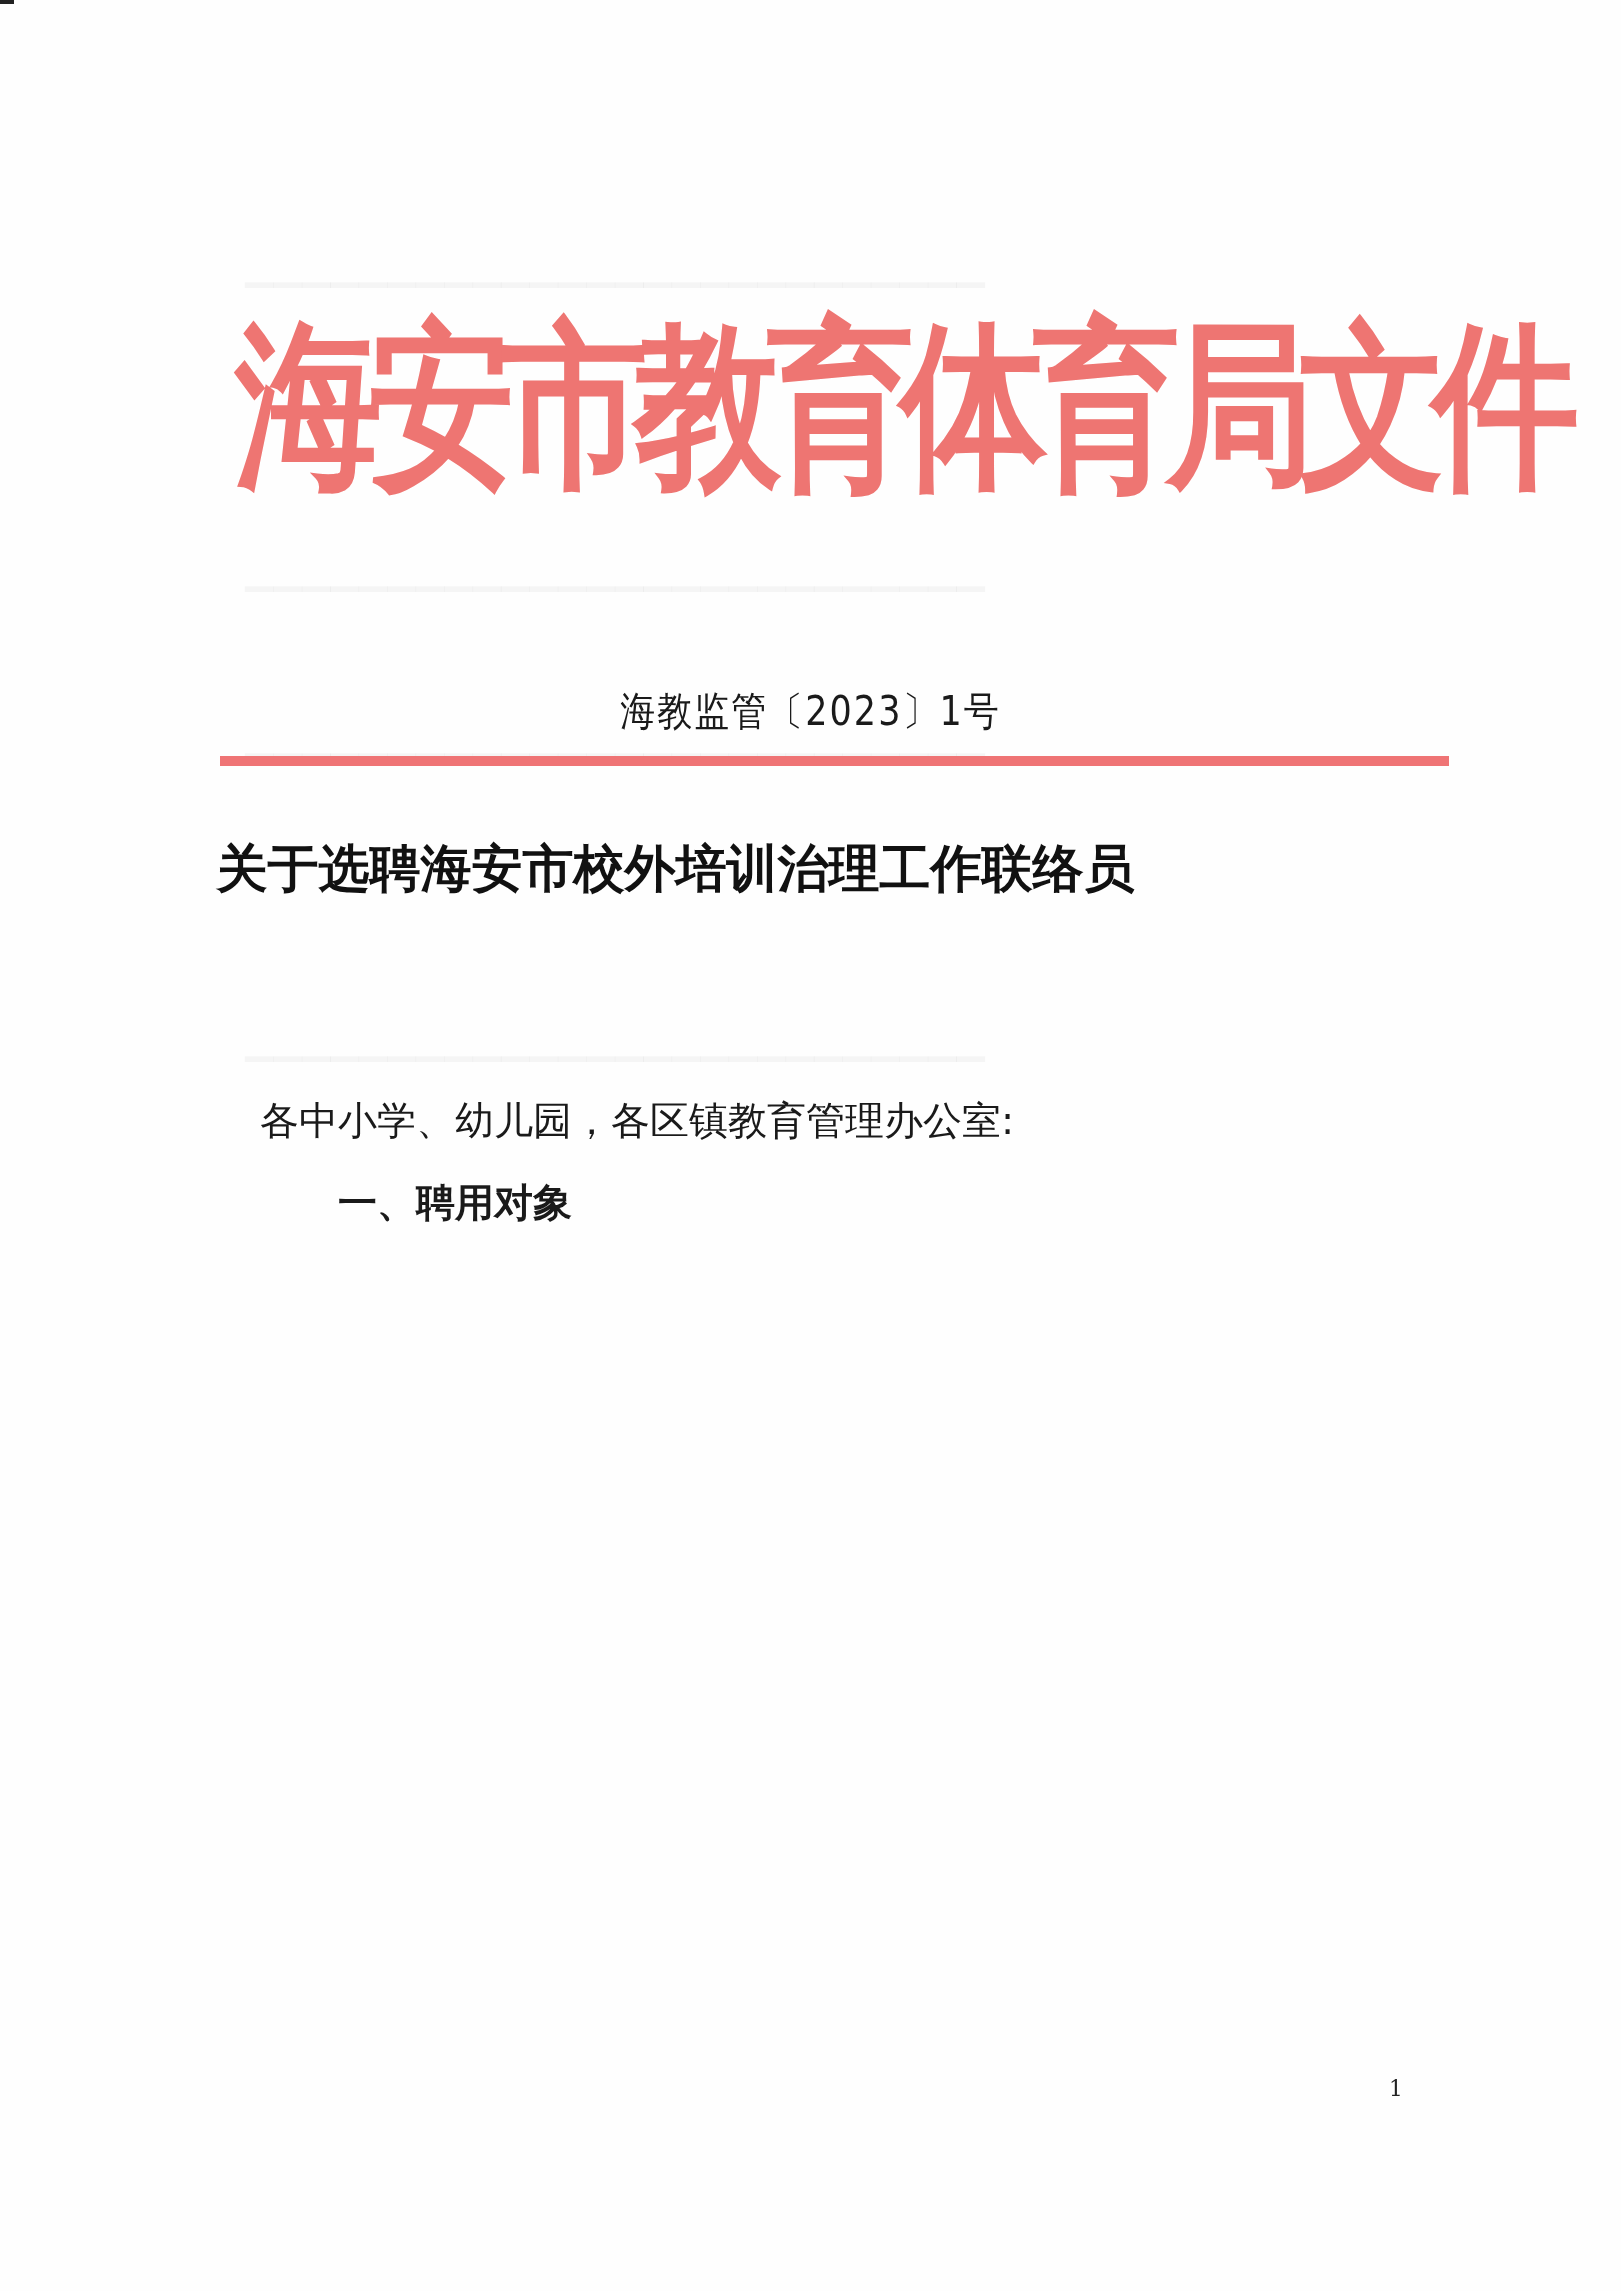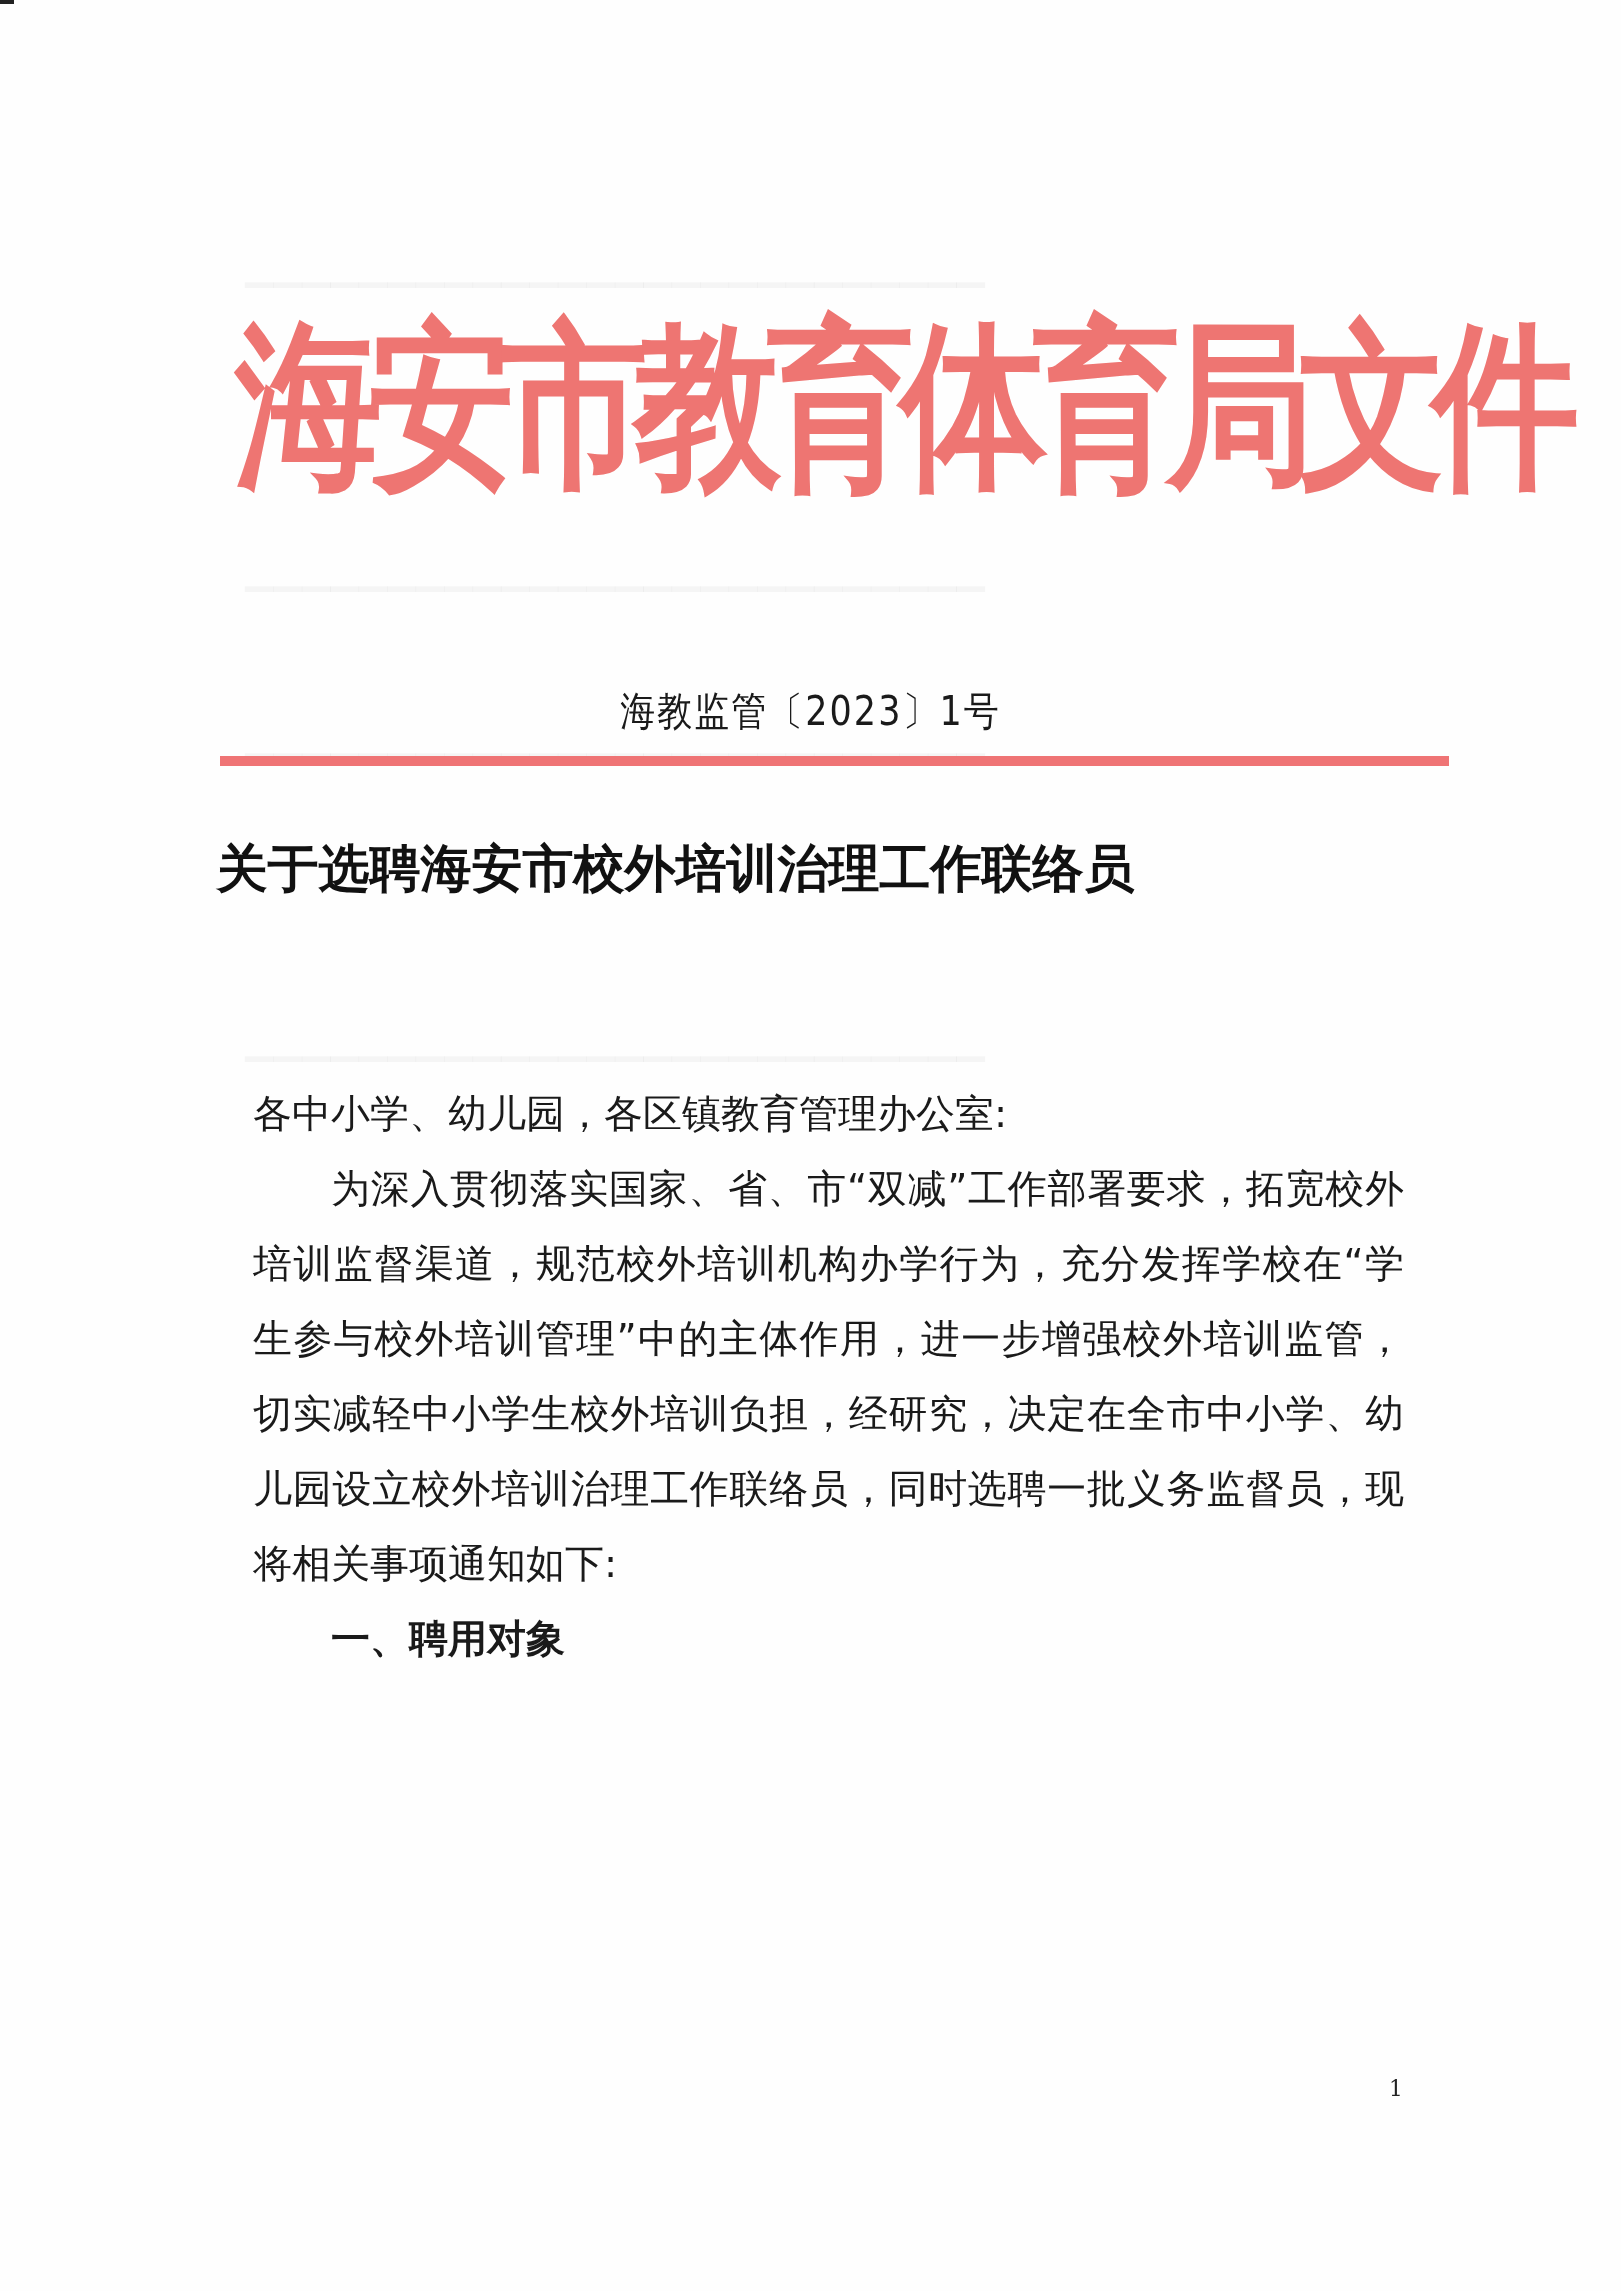--- a/index.html
+++ b/index.html
@@ -89,21 +89,21 @@
     top: 1076px;
     width: 1151px;
     font-family: "DejaVu Sans", "Liberation Sans", sans-serif;
     font-size: 39px;
     line-height: 75px;
     color: #1a1a1a;
     text-align: justify;
     text-align-last: left;
   }
   .body-text p {
-    margin: 0;
+    margin: 7px;
   }
   .indent {
     text-indent: 2em;
   }
   .section-heading {
     font-family: Liberation Sans, sans-serif;
     font-weight: bold;
     text-indent: 2em;
     margin: 0;
   }
@@ -153,20 +153,19 @@
   <div class="doc-number">海教监管〔2023〕1号</div>
 
   <div class="red-rule"></div>
 
   <div class="doc-title">
     <div>关于选聘海安市校外培训治理工作联络员</div>
   </div>
 
   <div class="body-text">
     <p>各中小学、幼儿园，各区镇教育管理办公室:</p>
-    <p class="indent">为深入贯彻落实国家、省、市“双减”工作部署要求，拓宽校外培训监督渠道，规范校外培训机构办学行为，充分发挥学校在“学生参与校外培训管理”中的主体作用，进一步增强校外培训监管，切实减轻中小学生校外培训负担，经研究，决定在全市中小学、幼儿园设立校外培训治理工作联络员，同时选聘一批义务监督员，现将相关事项通知如下:</p>
     <p class="section-heading">一、聘用对象</p>
   </div>
 
   <div class="page-number">1</div>
 
 </div>
 
 
 </body></html>

